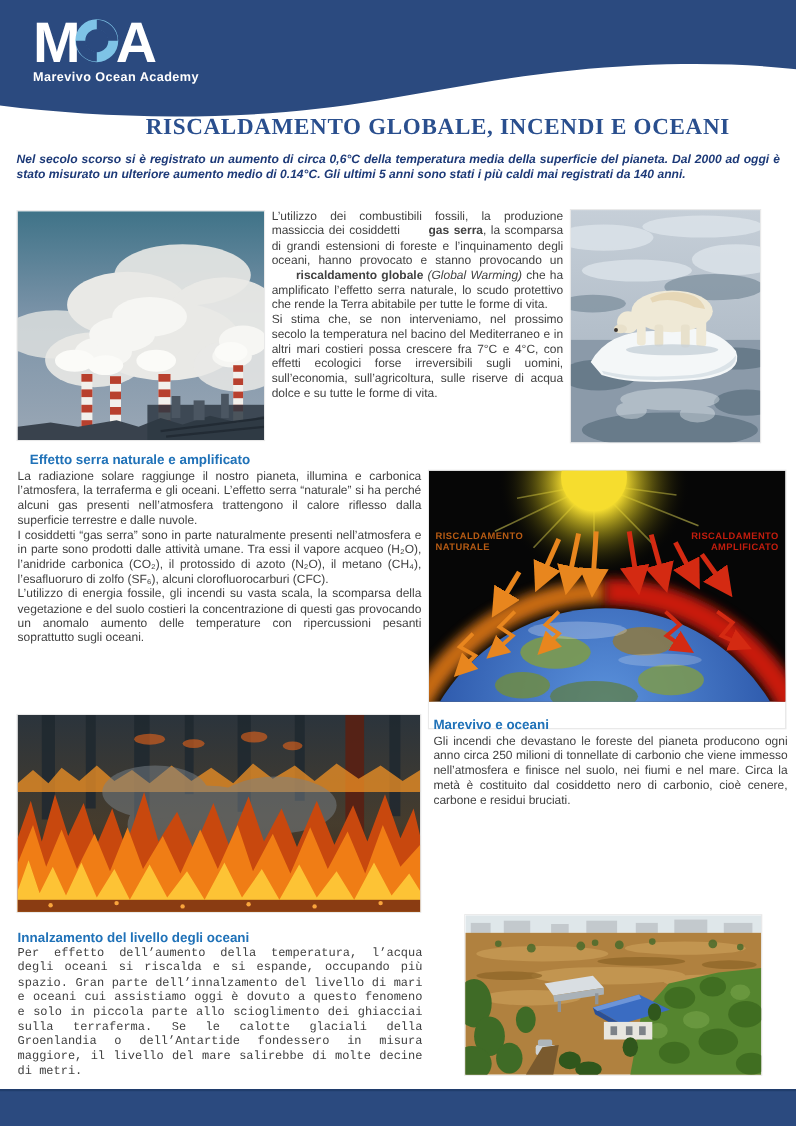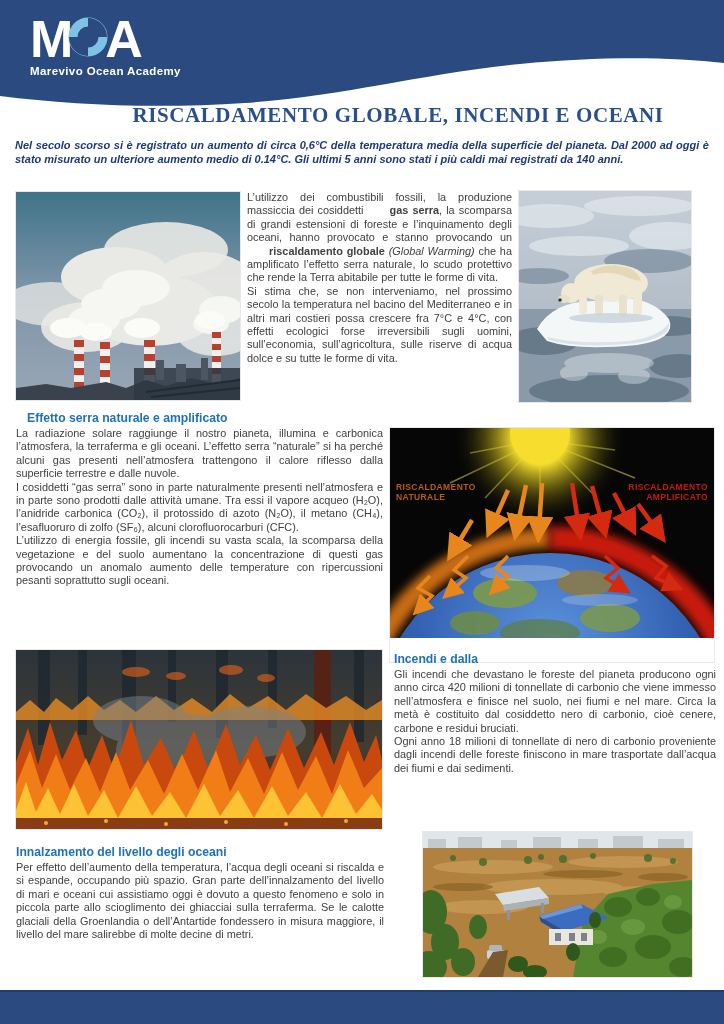--- a/index.html
+++ b/index.html
@@ -203,21 +203,21 @@
         <ellipse cx="55" cy="182" rx="14" ry="8"></ellipse>
         <ellipse cx="115" cy="185" rx="16" ry="8"></ellipse>
       </g>
     </svg>
   </div>
 
   <div class="sec-heading" style="left:16px; top:411px;padding-left:11px;">Effetto serra naturale e amplificato</div>
   <div class="abs body-text" style="left:16px; top:427px; width:367px;">
     <p>La radiazione solare raggiunge il nostro pianeta, illumina e carbonica l’atmosfera, la terraferma e gli oceani. L’effetto serra “naturale” si ha perché alcuni gas presenti nell’atmosfera trattengono il calore riflesso dalla superficie terrestre e dalle nuvole.</p>
     <p>I cosiddetti “gas serra” sono in parte naturalmente presenti nell’atmosfera e in parte sono prodotti dalle attività umane. Tra essi il vapore acqueo (H₂O), l’anidride carbonica (CO₂), il protossido di azoto (N₂O), il metano (CH₄), l’esafluoruro di zolfo (SF₆), alcuni clorofluorocarburi (CFC).</p>
-    <p>L’utilizzo di energia fossile, gli incendi su vasta scala, la scomparsa della vegetazione e del suolo aumentano la concentrazione di questi gas provocando un anomalo aumento delle temperature con ripercussioni pesanti soprattutto sugli oceani.</p>
+    <p>L’utilizzo di energia fossile, gli incendi su vasta scala, la scomparsa della vegetazione e del suolo costieri la concentrazione di questi gas provocando un anomalo aumento delle temperature con ripercussioni pesanti soprattutto sugli oceani.</p>
   </div>
 
   <div class="photo" style="left:390px; top:428px; width:324px; height:234px;">
     <svg viewBox="0 0 324 210" width="324" height="210">
       <defs>
         <radialGradient id="sunG" cx="0.5" cy="0.5" r="0.5">
           <stop offset="0" stop-color="#fffbe0"></stop>
             <stop offset="0.3" stop-color="#f5dd30"></stop>
             <stop offset="0.6" stop-color="#b8a818" stop-opacity="0.45"></stop>
             <stop offset="1" stop-color="#000000" stop-opacity="0"></stop>
@@ -343,28 +343,27 @@
         <circle cx="30" cy="173" r="2"></circle>
           <circle cx="90" cy="171" r="2"></circle>
           <circle cx="150" cy="174" r="2"></circle>
         <circle cx="210" cy="172" r="2"></circle>
           <circle cx="270" cy="174" r="2"></circle>
           <circle cx="330" cy="171" r="2"></circle>
       </g>
     </svg>
   </div>
 
-  <div class="sec-heading" style="left:394px; top:652px;">Incendi e dalla</div>
+  <div class="sec-heading" style="left:394px; top:652px;">Marevivo e oceani</div>
   <div class="abs body-text" style="left:394px; top:668px; width:322px;">
-    <p>Gli incendi che devastano le foreste del pianeta producono ogni anno circa 420 milioni di tonnellate di carbonio che viene immesso nell’atmosfera e finisce nel suolo, nei fiumi e nel mare. Circa la metà è costituito dal cosiddetto nero di carbonio, cioè cenere, carbone e residui bruciati.</p>
-    <p>Ogni anno 18 milioni di tonnellate di nero di carbonio proveniente dagli incendi delle foreste finiscono in mare trasportate dall’acqua dei fiumi e dai sedimenti.</p>
+    <p>Gli incendi che devastano le foreste del pianeta producono ogni anno circa 250 milioni di tonnellate di carbonio che viene immesso nell’atmosfera e finisce nel suolo, nei fiumi e nel mare. Circa la metà è costituito dal cosiddetto nero di carbonio, cioè cenere, carbone e residui bruciati.</p>
   </div>
 
   <div class="sec-heading" style="left:16px; top:845px;">Innalzamento del livello degli oceani</div>
-  <div class="abs body-text" style="left:16px; top:861px; width:368px;">
+  <div class="abs body-text" style="left:16px; top:861px; width:368px;font-family:Liberation Mono, monospace;">
     <p>Per effetto dell’aumento della temperatura, l’acqua degli oceani si riscalda e si espande, occupando più spazio. Gran parte dell’innalzamento del livello di mari e oceani cui assistiamo oggi è dovuto a questo fenomeno e solo in piccola parte allo scioglimento dei ghiacciai sulla terraferma. Se le calotte glaciali della Groenlandia o dell’Antartide fondessero in misura maggiore, il livello del mare salirebbe di molte decine di metri.</p>
   </div>
 
   <div class="photo" style="left:423px; top:832px; width:269px; height:145px;">
     <svg viewBox="0 0 269 145" width="269" height="145">
       <rect width="269" height="16" fill="#dfe7ea"></rect>
       <g fill="#c3c9cd">
         <rect x="5" y="7" width="18" height="9"></rect>
           <rect x="35" y="5" width="24" height="11"></rect>
         <rect x="78" y="8" width="16" height="8"></rect>

